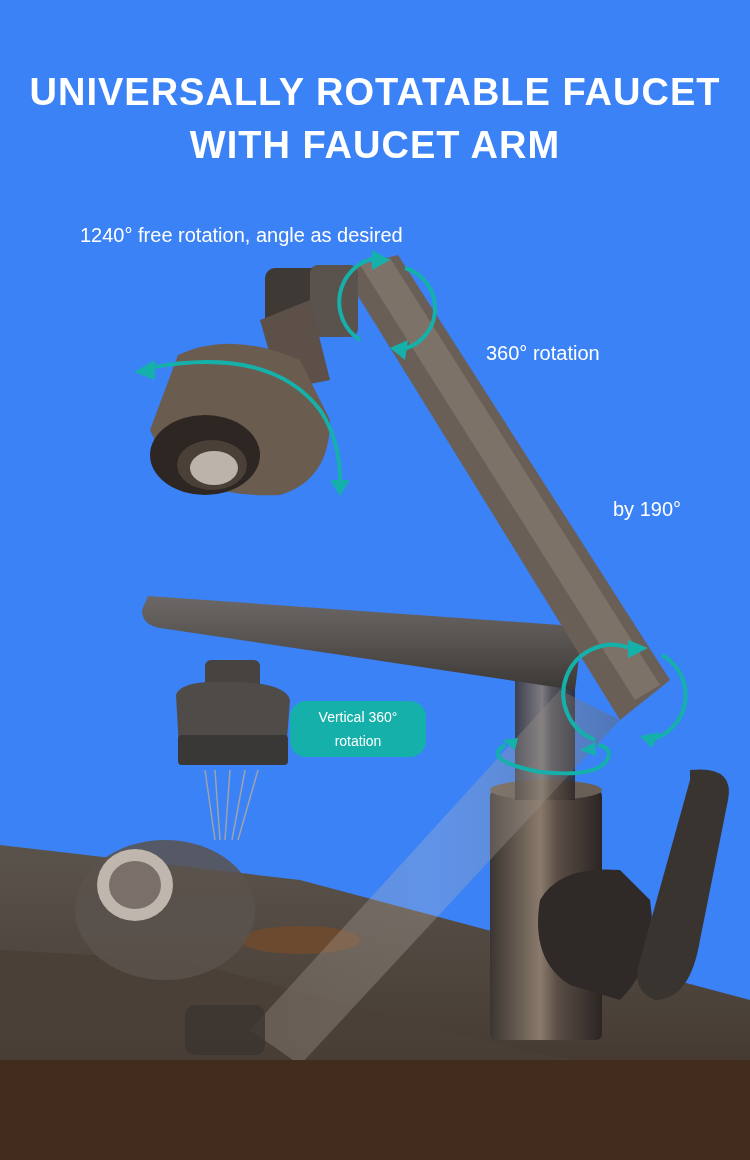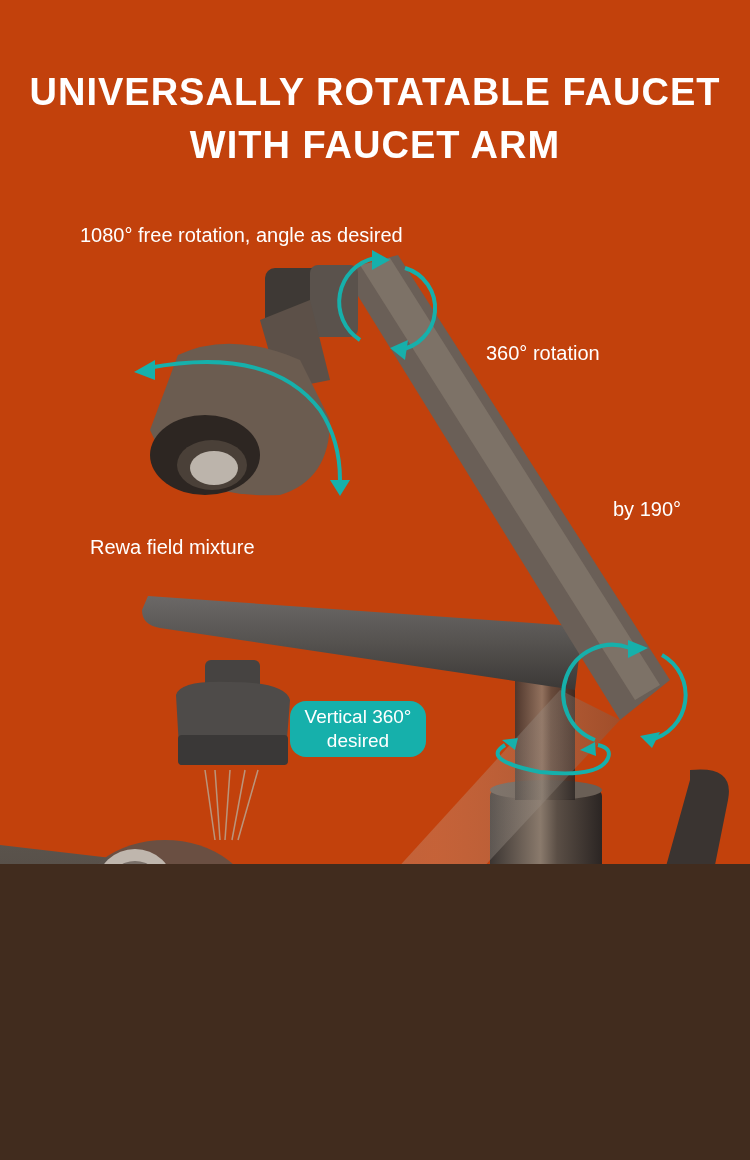--- a/index.html
+++ b/index.html
@@ -1,26 +1,26 @@
 <!DOCTYPE html>
 <html><head>
 <meta charset="utf-8">
 <style>
   html, body { margin:0; padding:0; }
   body { width:750px; height:1160px; overflow:hidden; background:#412c1e; font-family:"Liberation Sans", sans-serif; }
-  .stage { position:relative; width:750px; height:864px; background:#c2410c; overflow:hidden; }
+  .stage { position:relative; width:750px; height:1060px; background:#3b82f6; overflow:hidden; }
   .title { position:absolute; left:0; top:66px; width:750px; text-align:center; color:#ffffff; font-weight:bold; font-size:38px; line-height:53px; letter-spacing:1px; }
   .title span { display:block; }
   .label { position:absolute; color:#ffffff; font-size:20px; line-height:28px; white-space:nowrap; }
   .lbl-1080 { left:80px; top:221px; }
   .lbl-360 { left:486px; top:339px;text-align:center; }
   .lbl-horiz { left:613px; top:494px; line-height:31px; white-space:normal; width:130px; }
   .lbl-horiz span { display:block; }
   .lbl-rewa { left:90px; top:533px; }
-  .badge { position:absolute; left:290px; top:701px; width:136px; height:56px; border-radius:16px; background:#16b0ab; color:#ffffff; font-size:19px; line-height:24px; text-align:center; display:flex; flex-direction:column; justify-content:center; }
+  .badge { position:absolute; left:290px; top:701px; width:136px; height:56px; border-radius:16px; background:#16b0ab; color:#ffffff; font-size:14px; line-height:24px; text-align:center; display:flex; flex-direction:column; justify-content:center; }
   svg.art { position:absolute; left:0; top:0; }
 </style>
 </head>
 <body>
 
 <div class="stage">
 
   <svg class="art" width="750" height="1160" viewBox="0 0 750 1160">
     <defs>
       <linearGradient id="metal" x1="0" y1="0" x2="1" y2="0">
@@ -129,24 +129,23 @@
     <polygon points="640,736 660,732 652,748" fill="#16b0ab"></polygon>
     <polygon points="502,740 515,750 518,738" fill="#16b0ab"></polygon>
     <polygon points="580,750 595,742 596,756" fill="#16b0ab"></polygon>
   </svg>
 
   <h1 class="title" style="margin:0;">
     <span>UNIVERSALLY ROTATABLE FAUCET</span>
     <span>WITH FAUCET ARM</span>
   </h1>
 
-  <div class="label lbl-1080">1080° free rotation, angle as desired</div>
+  <div class="label lbl-1080">1240° free rotation, angle as desired</div>
   <div class="label lbl-360">360° rotation</div>
   <div class="label lbl-horiz">
     <span>by 190°</span>
   </div>
-  <div class="label lbl-rewa">Rewa field mixture</div>
 
   <div class="badge">
     <span>Vertical 360°</span>
-    <span>desired</span>
+    <span>rotation</span>
   </div>
 </div>
 
 </body></html>

